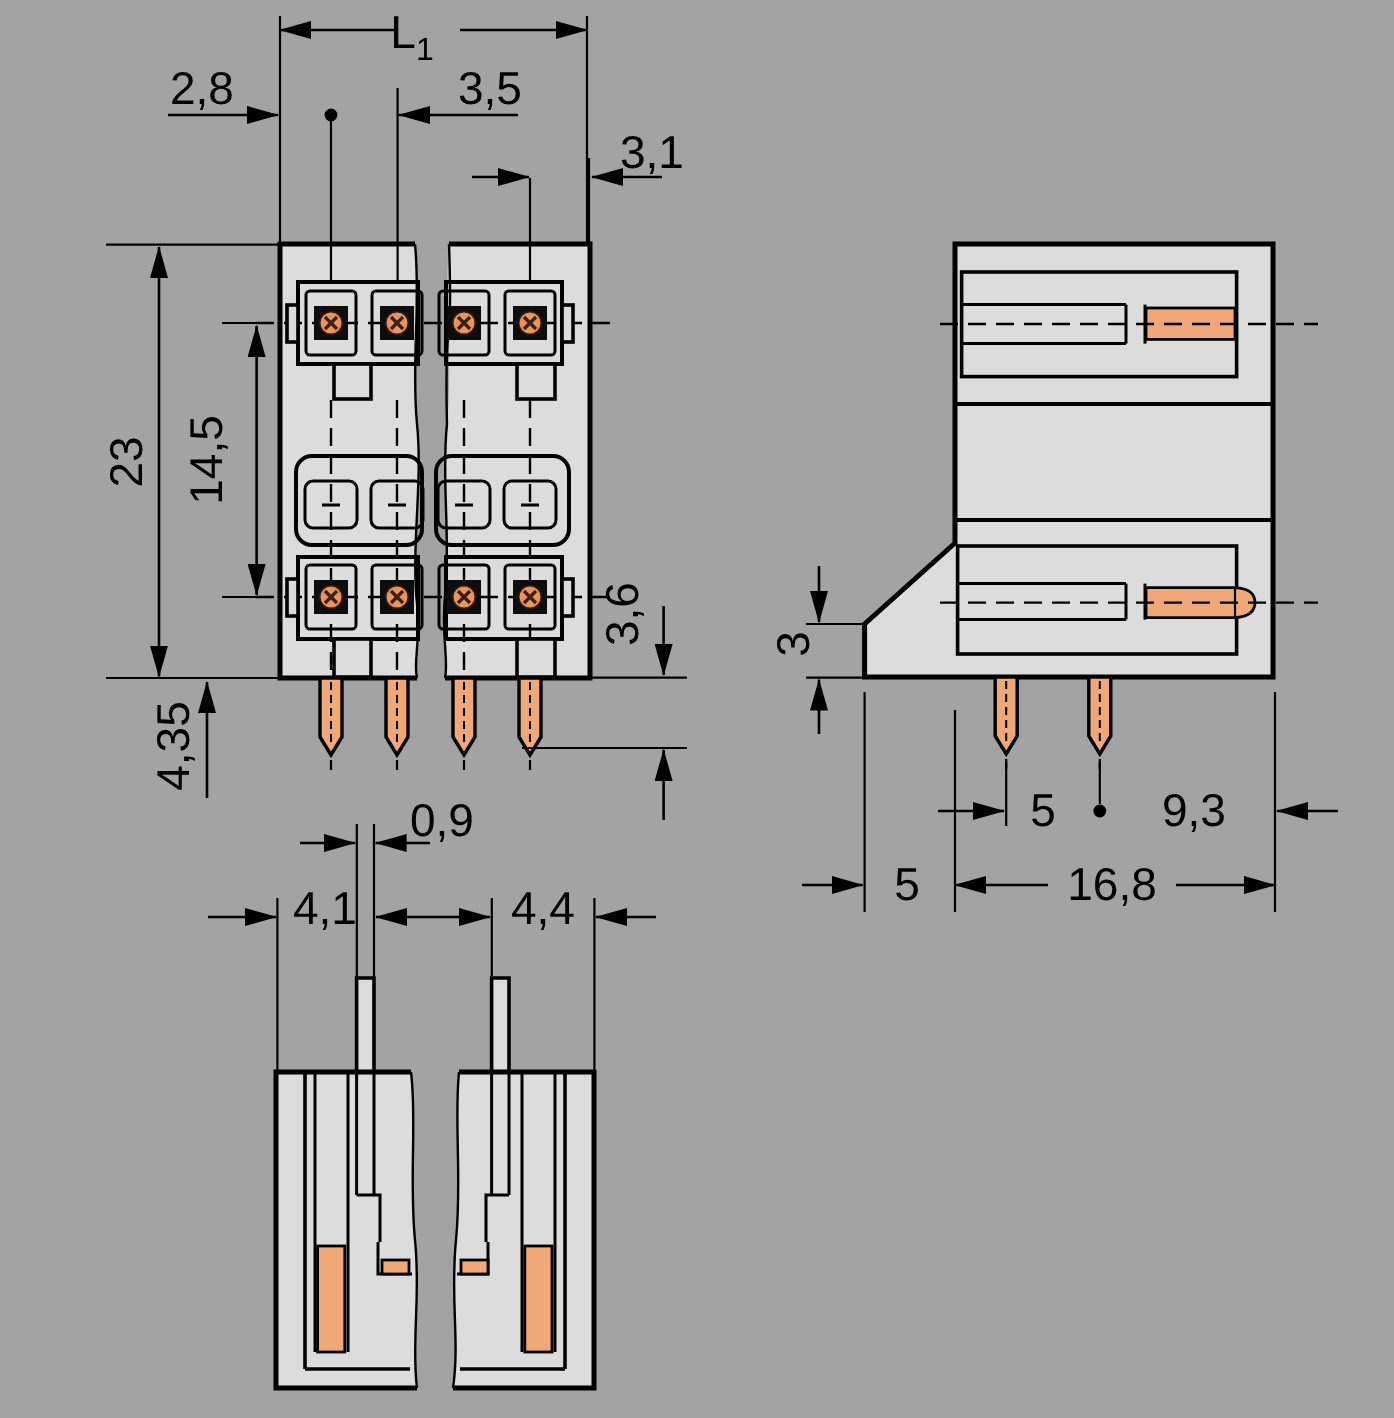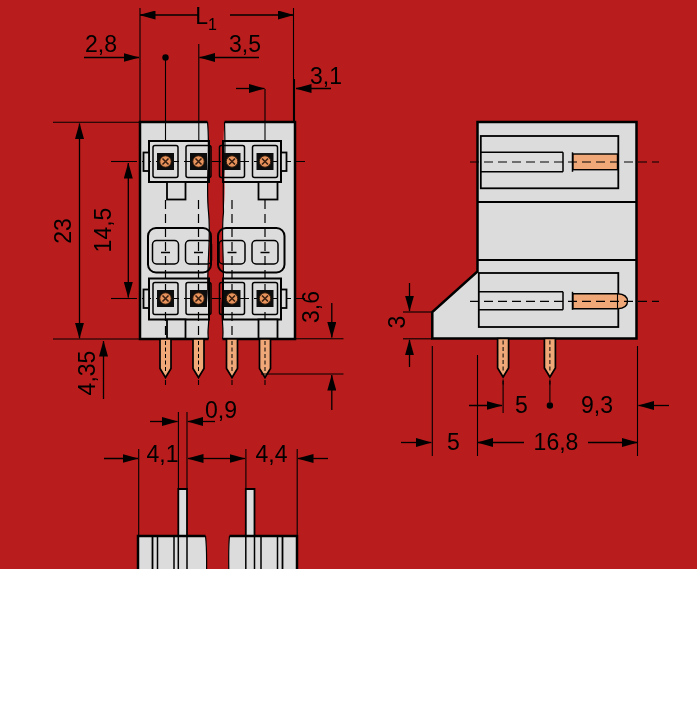--- a/index.html
+++ b/index.html
@@ -1,16 +1,16 @@
 <!DOCTYPE html>
 <html><head>
 <meta charset="utf-8">
 <style>
   html,body{margin:0;padding:0;background:#ffffff;}
-  .canvas{position:relative;width:697px;height:569px;background:#b91c1c;overflow:hidden;}
+  .canvas{position:relative;width:697px;height:709px;background:#a3a3a3;overflow:hidden;}
   svg{display:block;}
   .body-fill{fill:#dcdcdc;stroke:none;}
   .outline{fill:none;stroke:#000;stroke-width:2.5;stroke-linejoin:miter;}
   .o2{fill:none;stroke:#000;stroke-width:2;}
   .o18{fill:none;stroke:#000;stroke-width:1.8;}
   .o15{fill:none;stroke:#000;stroke-width:1.5;}
   .thin{fill:none;stroke:#000;stroke-width:1.1;}
   .wavy{fill:none;stroke:#000;stroke-width:1.2;}
   .dash{fill:none;stroke:#000;stroke-width:1.2;stroke-dasharray:9 5;}
   .dashS{fill:none;stroke:#000;stroke-width:1;stroke-dasharray:4 2.5;}

